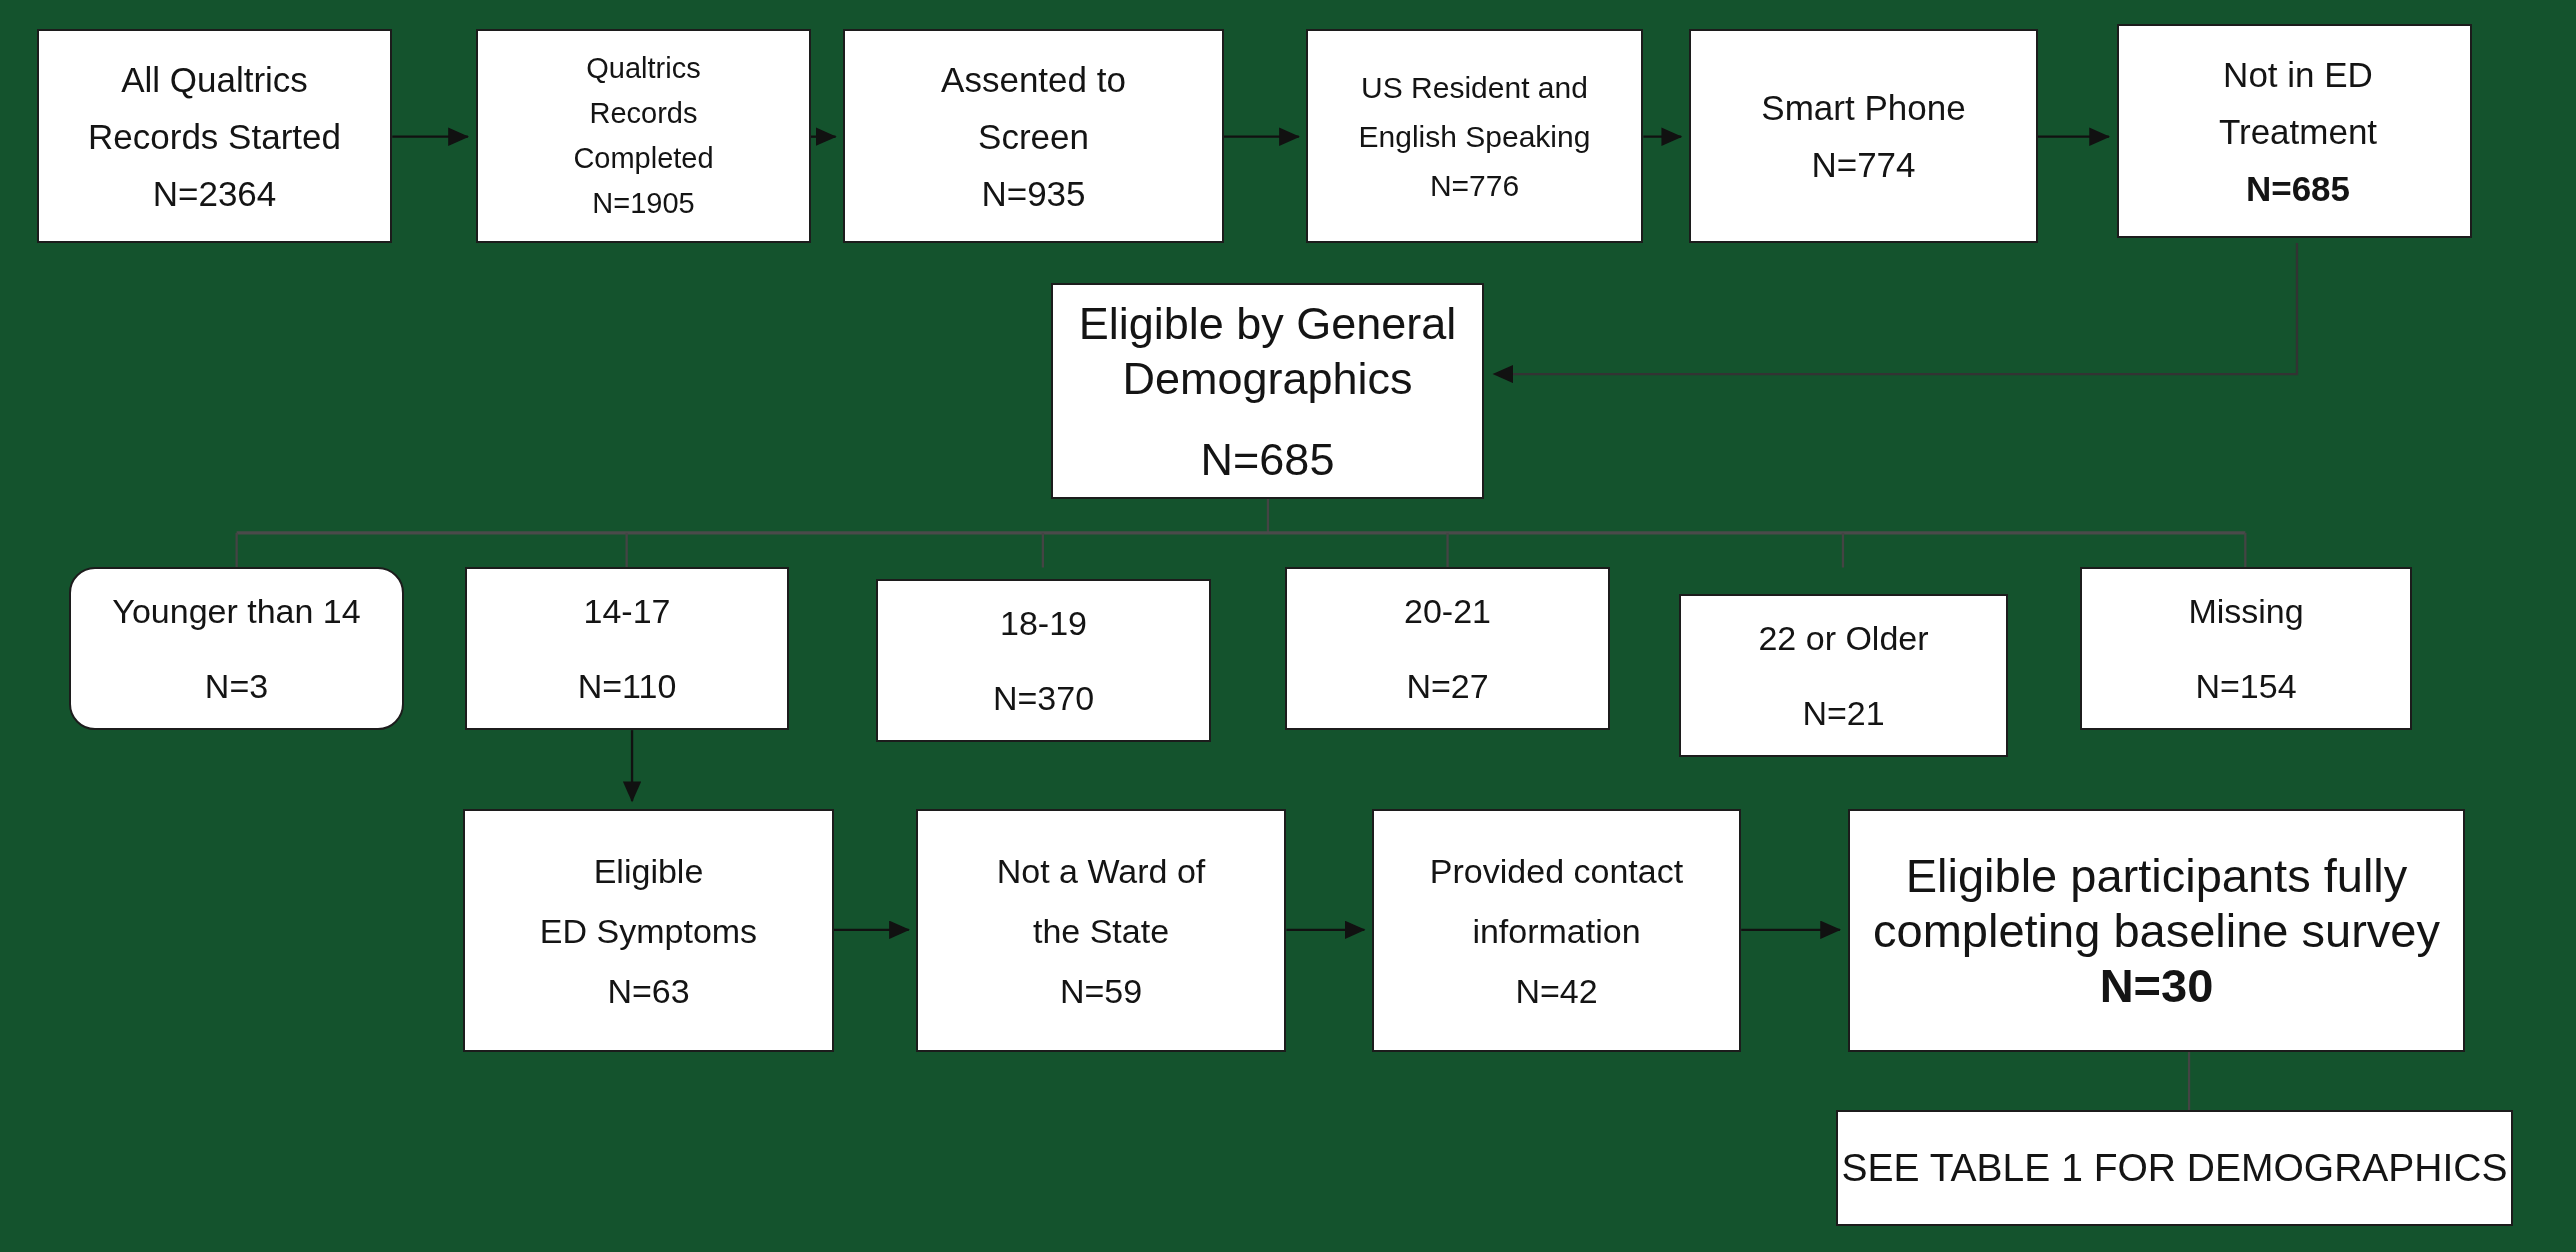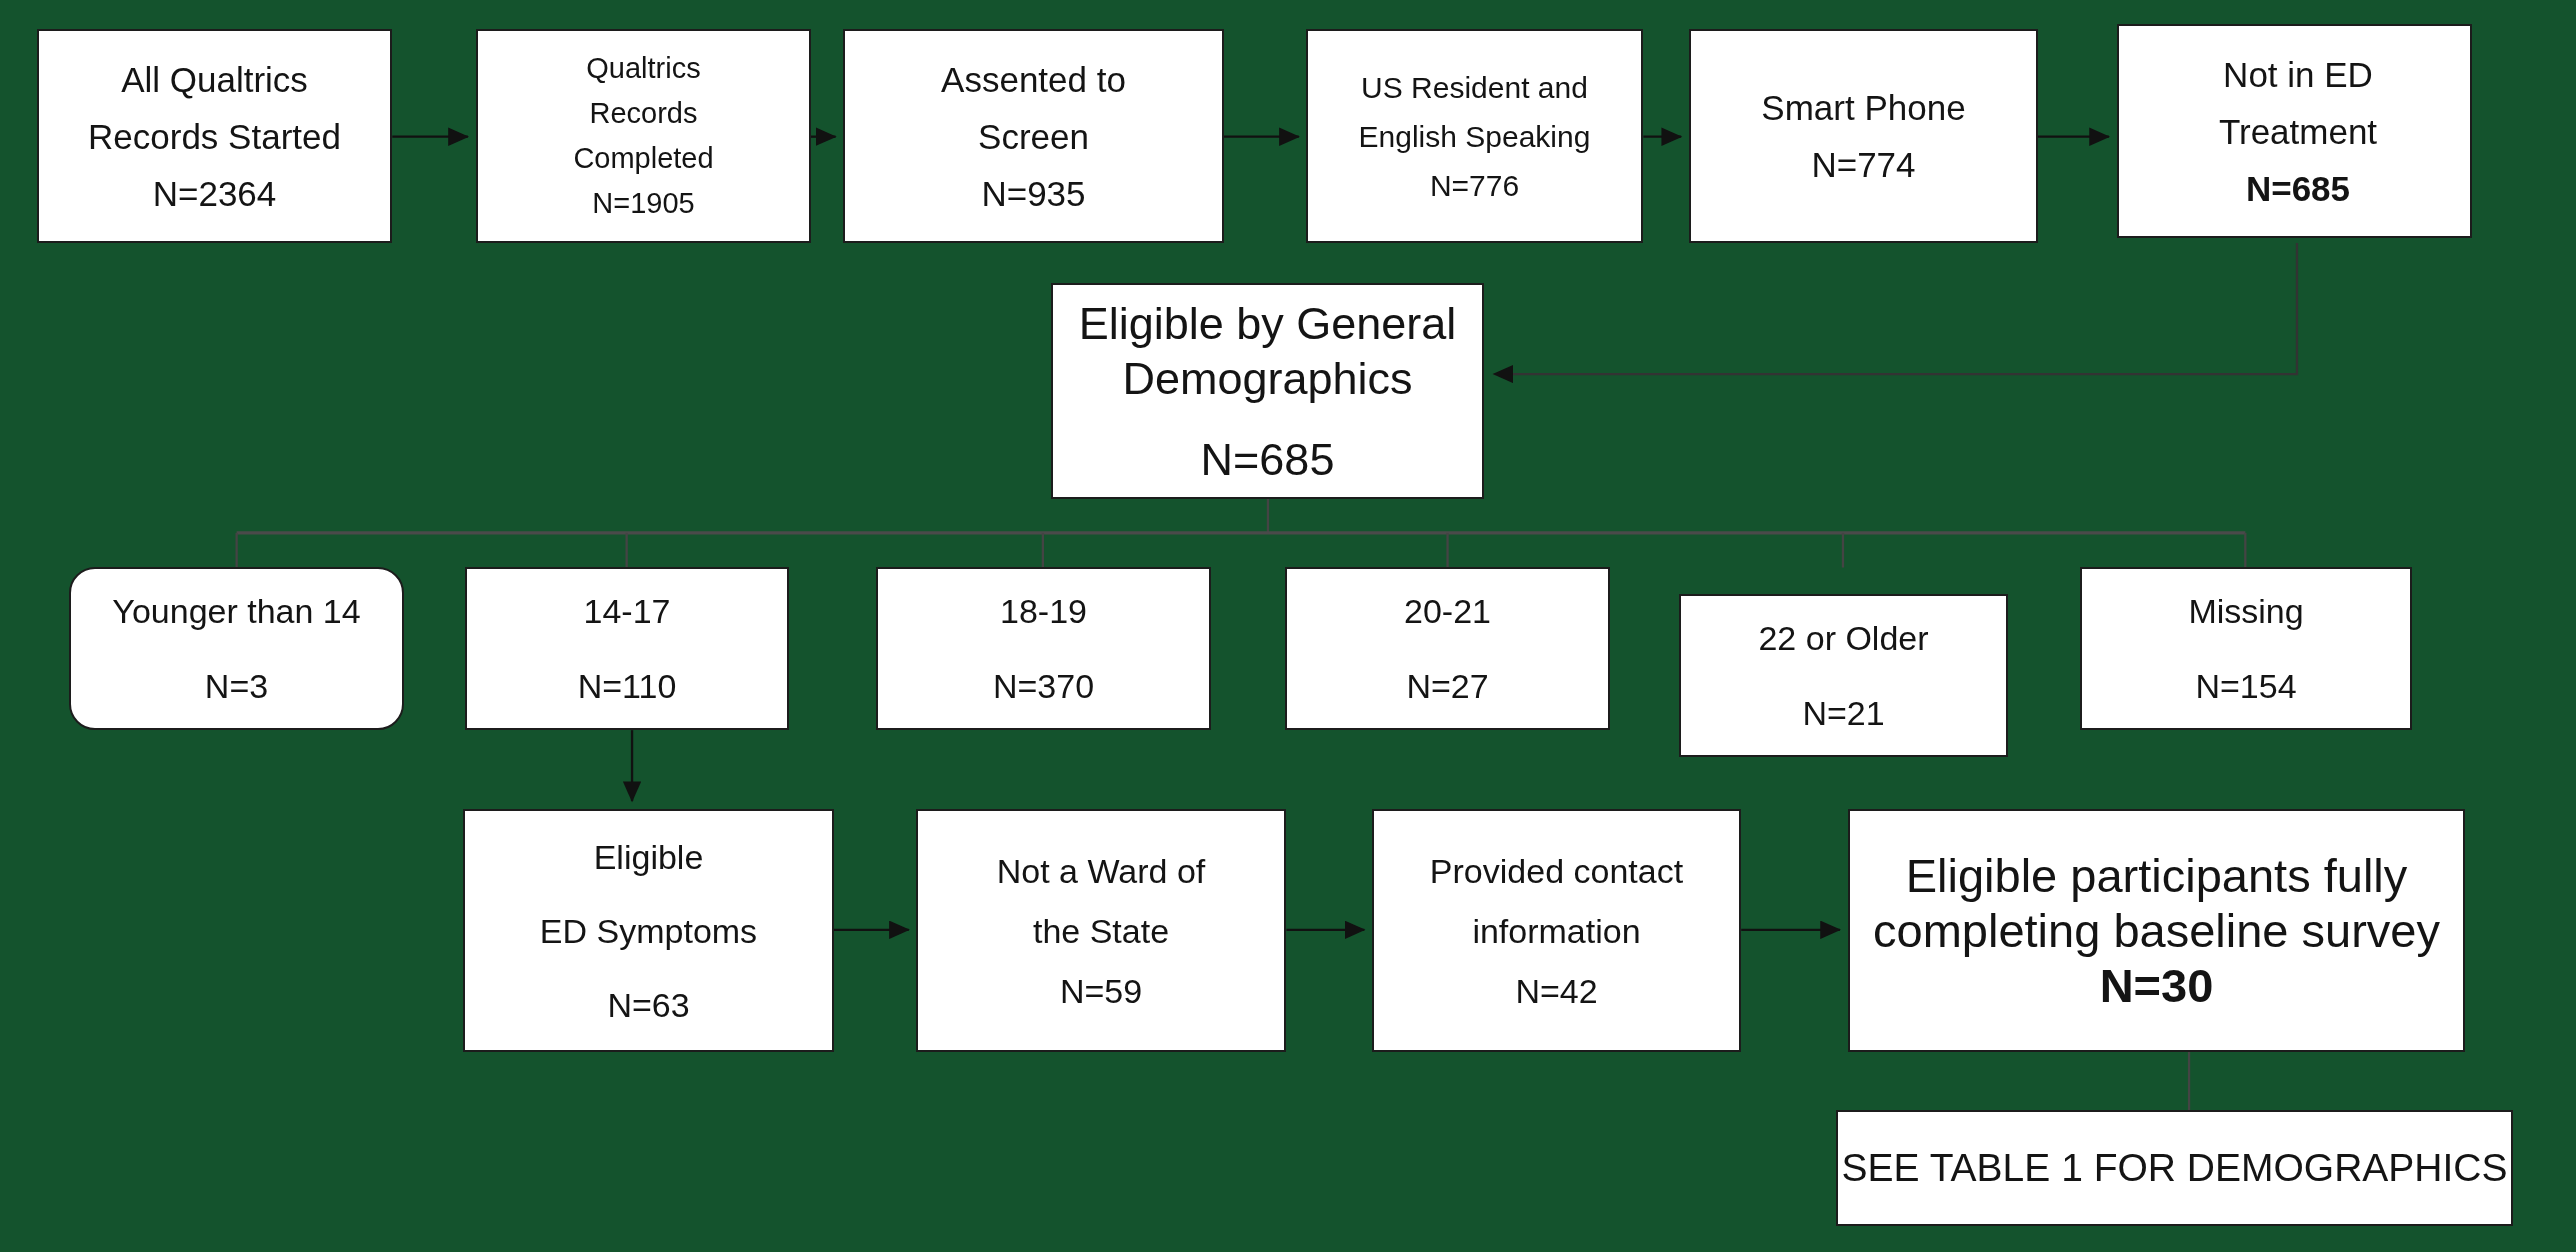--- a/index.html
+++ b/index.html
@@ -63,26 +63,26 @@
   #b2  { left: 476px; top:  29px; width: 335px; height: 214px; }
   #b3  { left:843px; top:  29px; width: 381px; height: 214px; }
   #b4  { left:1306px; top:  29px; width: 337px; height: 214px; }
   #b5  { left:1689px; top:  29px; width: 349px; height: 214px; }
   #b6  { left:2117px; top:  24px; width: 355px; height: 214px; padding-left: 7px; }
 
   #mid { left:1051px; top: 283px; width: 433px; height: 216px; }
 
   #a1  { left:  69px; top: 567px; width: 335px; height: 163px; border-radius: 26px; }
   #a2  { left: 465px; top: 567px; width: 324px; height: 163px; }
-  #a3  { left:876px; top: 567px; width: 335px; height: 163px; }
+  #a3  { left:876px; top: 579px; width: 335px; height: 163px; }
   #a4  { left:1285px; top: 567px; width: 325px; height: 163px; }
   #a5  { left:1679px; top: 594px; width: 329px; height: 163px; }
   #a6  { left:2080px; top: 567px; width: 332px; height: 163px; }
 
-  #c1  { left: 463px; top:809px; width: 371px; height: 243px; gap: 14px; }
+  #c1  { left: 463px; top:809px; width: 371px; height: 243px; }
   #c2  { left:916px; top:809px; width: 370px; height: 243px; }
   #c3  { left:1372px; top:809px; width: 369px; height: 243px; }
   #c4  { left:1848px; top:809px; width: 617px; height: 243px; }
 
   #note { left:1836px; top:1110px; width: 677px; height: 116px; }
 </style>
 </head>
 <body>
 
 <div id="canvas">

